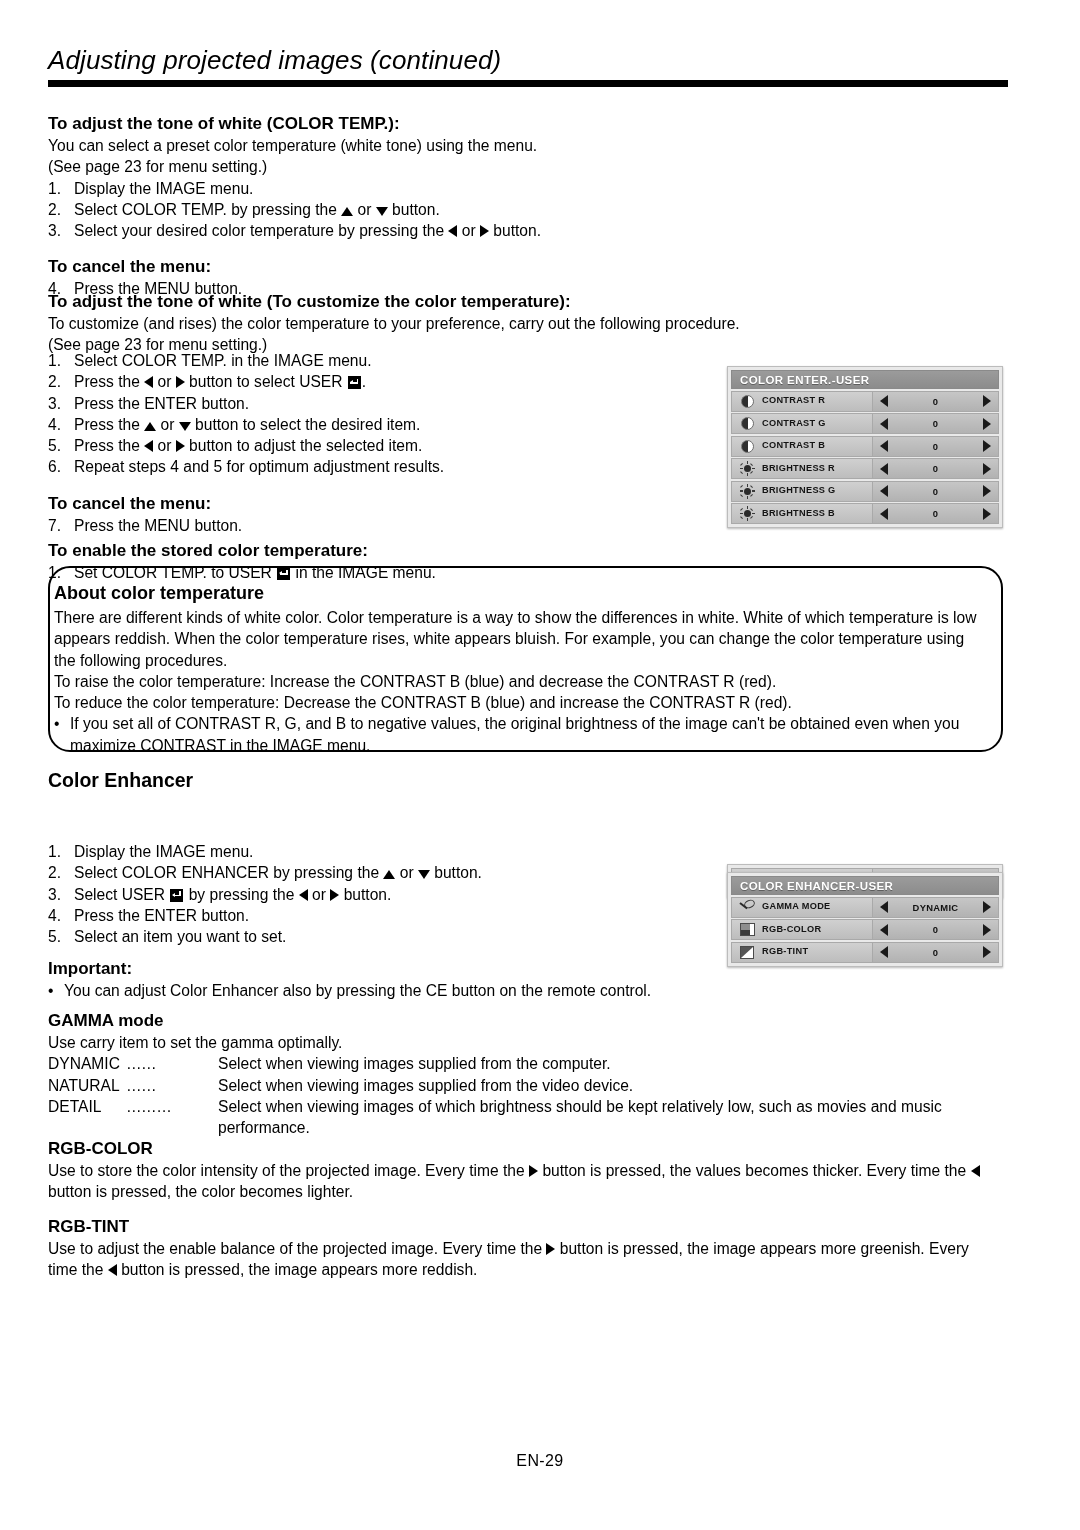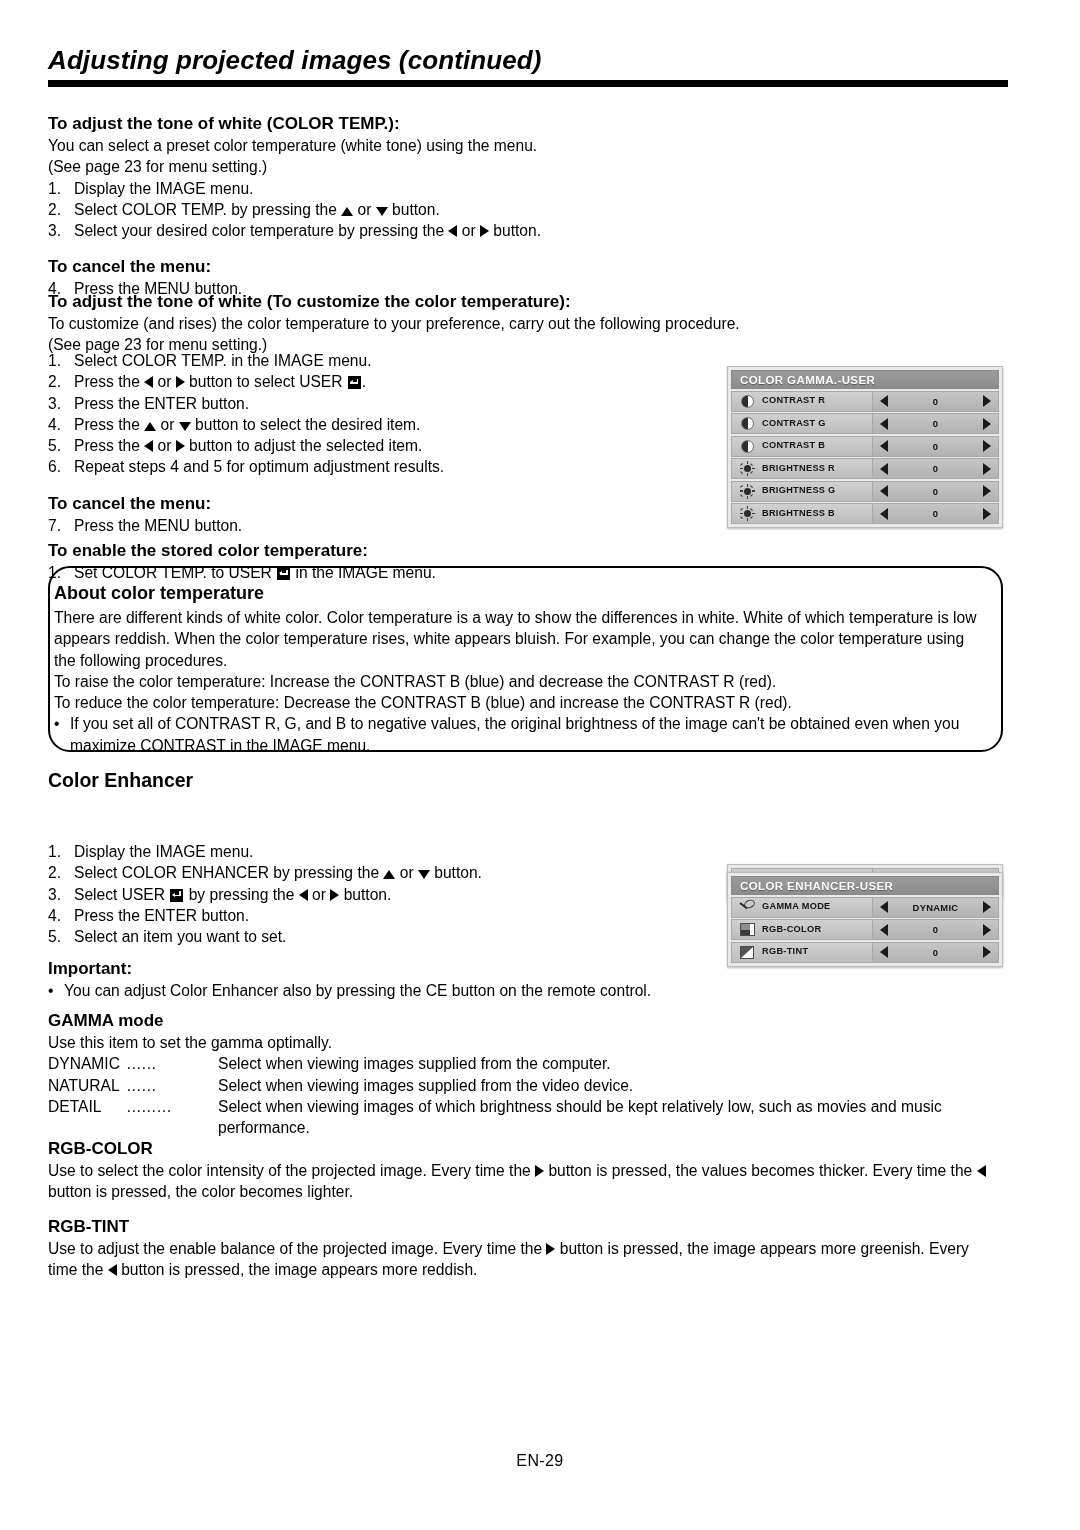--- a/index.html
+++ b/index.html
@@ -7,21 +7,21 @@
     width:1080px;height:1530px;background:#ffffff;
     font-family:"Liberation Sans", sans-serif;
     color:#000;
     -webkit-font-smoothing:antialiased;
   }
   .page{position:relative;width:1080px;height:1530px;overflow:hidden;}
 
   
   .page-header{position:absolute;left:48px;top:46px;width:960px;}
   .page-header h1{
-    margin:0;font-size:26px;font-style:italic;font-weight:bold;
+    margin:0;font-size:26px;font-style:italic;font-weight:normal;
     letter-spacing:.1px;line-height:1.1;
   }
   .header-rule{position:absolute;left:48px;top:80px;width:960px;height:7px;background:#000;}
 
   
   .body-text{font-size:15.6px;line-height:21.3px;}
   .sec-head{font-size:17px;font-weight:bold;line-height:22px;}
   .big-head{font-size:19.5px;font-weight:bold;line-height:26px;}
 
   .col-left{position:absolute;left:48px;}
@@ -230,21 +230,21 @@
     </div>
 
     <div class="sec-head" style="margin-top:4px;">To enable the stored color temperature:</div>
     <div class="num-row">
       <span class="n">1.</span>
       <span class="t"><span>Set COLOR TEMP. to USER </span><span class="user-key"><i></i></span><span> in the IMAGE menu.</span></span>
     </div>
   </div>
 
   <div class="osd" style="left:727px;top:366px;width:276px;">
-    <div class="osd-title">COLOR GAMMA.-USER</div>
+    <div class="osd-title">COLOR ENTER.-USER</div>
 
     <div class="osd-row">
       <div class="osd-label">
         <div class="osd-ico">
             <div class="ic-contrast"></div>
           </div>
         <div class="osd-name">CONTRAST R</div>
       </div>
       <div class="osd-val">
         <div class="ar-l"></div>
@@ -473,42 +473,42 @@
   <div class="col-left w-full" style="top:958px;">
     <div class="sec-head">Important:</div>
     <div class="bul-row">
       <span class="b">•</span>
       <span class="t">You can adjust Color Enhancer also by pressing the CE button on the remote control.</span>
     </div>
   </div>
 
   <div class="col-left w-full" style="top:1010px;">
     <div class="sec-head">GAMMA mode</div>
-    <div class="body-text">Use this item to set the gamma optimally.</div>
+    <div class="body-text">Use carry item to set the gamma optimally.</div>
 
     <div class="gam-row">
       <span class="k">DYNAMIC</span>
       <span class="d">……</span>
       <span class="t">Select when viewing images supplied from the computer.</span>
     </div>
     <div class="gam-row">
       <span class="k">NATURAL</span>
       <span class="d">……</span>
       <span class="t">Select when viewing images supplied from the video device.</span>
     </div>
     <div class="gam-row">
       <span class="k">DETAIL</span>
       <span class="d">………</span>
       <span class="t">Select when viewing images of which brightness should be kept relatively low, such as movies and music performance.</span>
     </div>
   </div>
 
   <div class="col-left w-full" style="top:1138px;">
     <div class="sec-head">RGB-COLOR</div>
-    <div class="body-text"><span>Use to select the color intensity of the projected image. Every time the </span><span class="glyph tri-r"></span><span> button is pressed, the values becomes thicker. Every time the </span><span class="glyph tri-l"></span><span> button is pressed, the color becomes lighter.</span></div>
+    <div class="body-text"><span>Use to store the color intensity of the projected image. Every time the </span><span class="glyph tri-r"></span><span> button is pressed, the values becomes thicker. Every time the </span><span class="glyph tri-l"></span><span> button is pressed, the color becomes lighter.</span></div>
   </div>
 
   <div class="col-left w-full" style="top:1216px;">
     <div class="sec-head">RGB-TINT</div>
     <div class="body-text"><span>Use to adjust the enable balance of the projected image. Every time the </span><span class="glyph tri-r"></span><span> button is pressed, the image appears more greenish. Every time the </span><span class="glyph tri-l"></span><span> button is pressed, the image appears more reddish.</span></div>
   </div>
 
   <div class="footer">
     <span>EN-29</span>
   </div>

